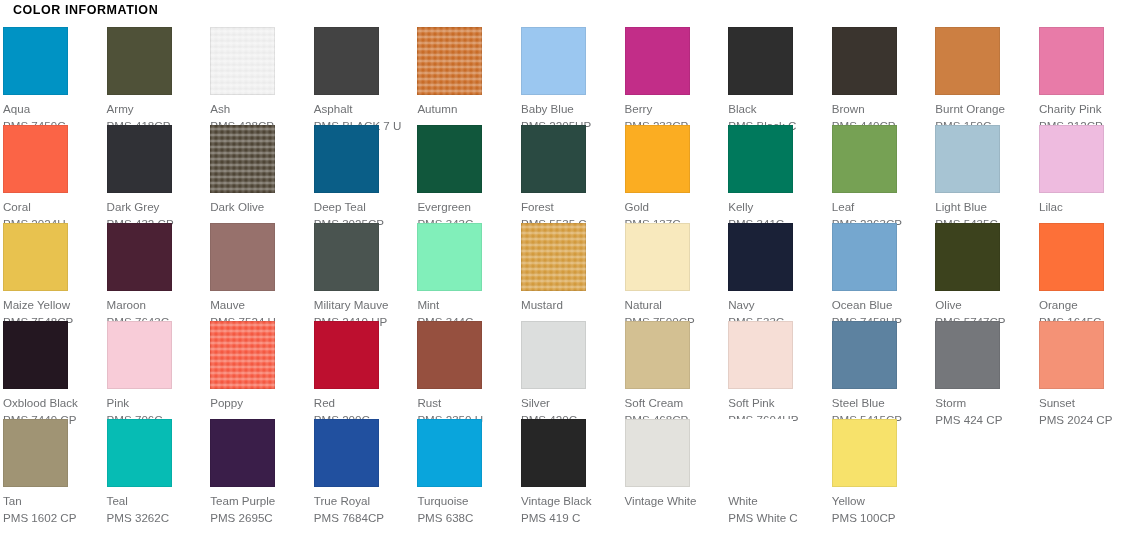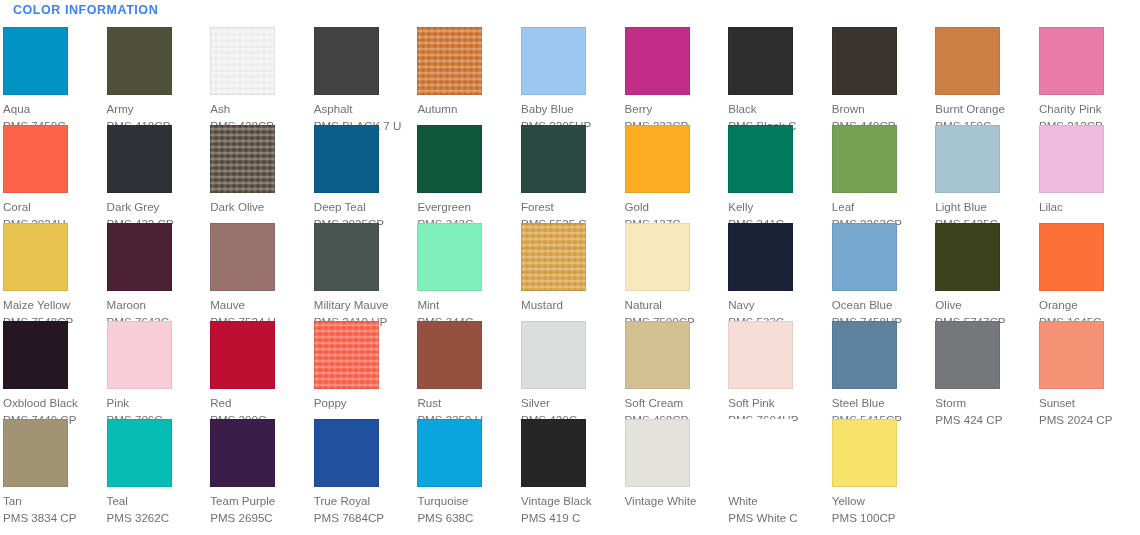--- a/index.html
+++ b/index.html
@@ -21,21 +21,21 @@
     position: relative;
     box-sizing: border-box;
   }
   .section-title {
     position: absolute;
     left: 13px;
     top: 3px;
     font-size: 12.5px;
     font-weight: bold;
     letter-spacing: 0.55px;
-    color: #3b82f6;
+    color: #000000;
     text-transform: uppercase;
     white-space: nowrap;
   }
   #grid {
     position: absolute;
     left: 0;
     top: 27px;
     width: 1140px;
     display: grid;
     grid-template-columns: repeat(11, 103.6px);
@@ -256,30 +256,30 @@
         <div class="chip bordered" style="background-color: rgb(36, 23, 33);"></div>
         <div class="cname">Oxblood Black</div>
         <div class="cpms">PMS 7449 CP</div>
       </div>
       <div class="swatch-cell">
         <div class="chip bordered" style="background-color: rgb(248, 204, 216);"></div>
         <div class="cname">Pink</div>
         <div class="cpms">PMS 706C</div>
       </div>
       <div class="swatch-cell">
+        <div class="chip texture bordered" style="background-color: rgb(249, 86, 61);"></div>
+        <div class="cname">Poppy</div>
+        <div class="cpms"></div>
+      </div>
+      <div class="swatch-cell">
         <div class="chip bordered" style="background-color: rgb(189, 15, 47);"></div>
         <div class="cname">Red</div>
         <div class="cpms">PMS 200C</div>
       </div>
       <div class="swatch-cell">
-        <div class="chip texture bordered" style="background-color: rgb(249, 86, 61);"></div>
-        <div class="cname">Poppy</div>
-        <div class="cpms"></div>
-      </div>
-      <div class="swatch-cell">
         <div class="chip bordered" style="background-color: rgb(150, 80, 63);"></div>
         <div class="cname">Rust</div>
         <div class="cpms">PMS 2350 U</div>
       </div>
       <div class="swatch-cell">
         <div class="chip bordered" style="background-color: rgb(220, 222, 221);"></div>
         <div class="cname">Silver</div>
         <div class="cpms">PMS 420C</div>
       </div>
       <div class="swatch-cell">
@@ -303,21 +303,21 @@
         <div class="cpms">PMS 424 CP</div>
       </div>
       <div class="swatch-cell">
         <div class="chip bordered" style="background-color: rgb(244, 146, 118);"></div>
         <div class="cname">Sunset</div>
         <div class="cpms">PMS 2024 CP</div>
       </div>
       <div class="swatch-cell">
         <div class="chip bordered" style="background-color: rgb(160, 148, 116);"></div>
         <div class="cname">Tan</div>
-        <div class="cpms">PMS 3834 CP</div>
+        <div class="cpms">PMS 1602 CP</div>
       </div>
       <div class="swatch-cell">
         <div class="chip bordered" style="background-color: rgb(6, 188, 180);"></div>
         <div class="cname">Teal</div>
         <div class="cpms">PMS 3262C</div>
       </div>
       <div class="swatch-cell">
         <div class="chip bordered" style="background-color: rgb(58, 30, 73);"></div>
         <div class="cname">Team Purple</div>
         <div class="cpms">PMS 2695C</div>

